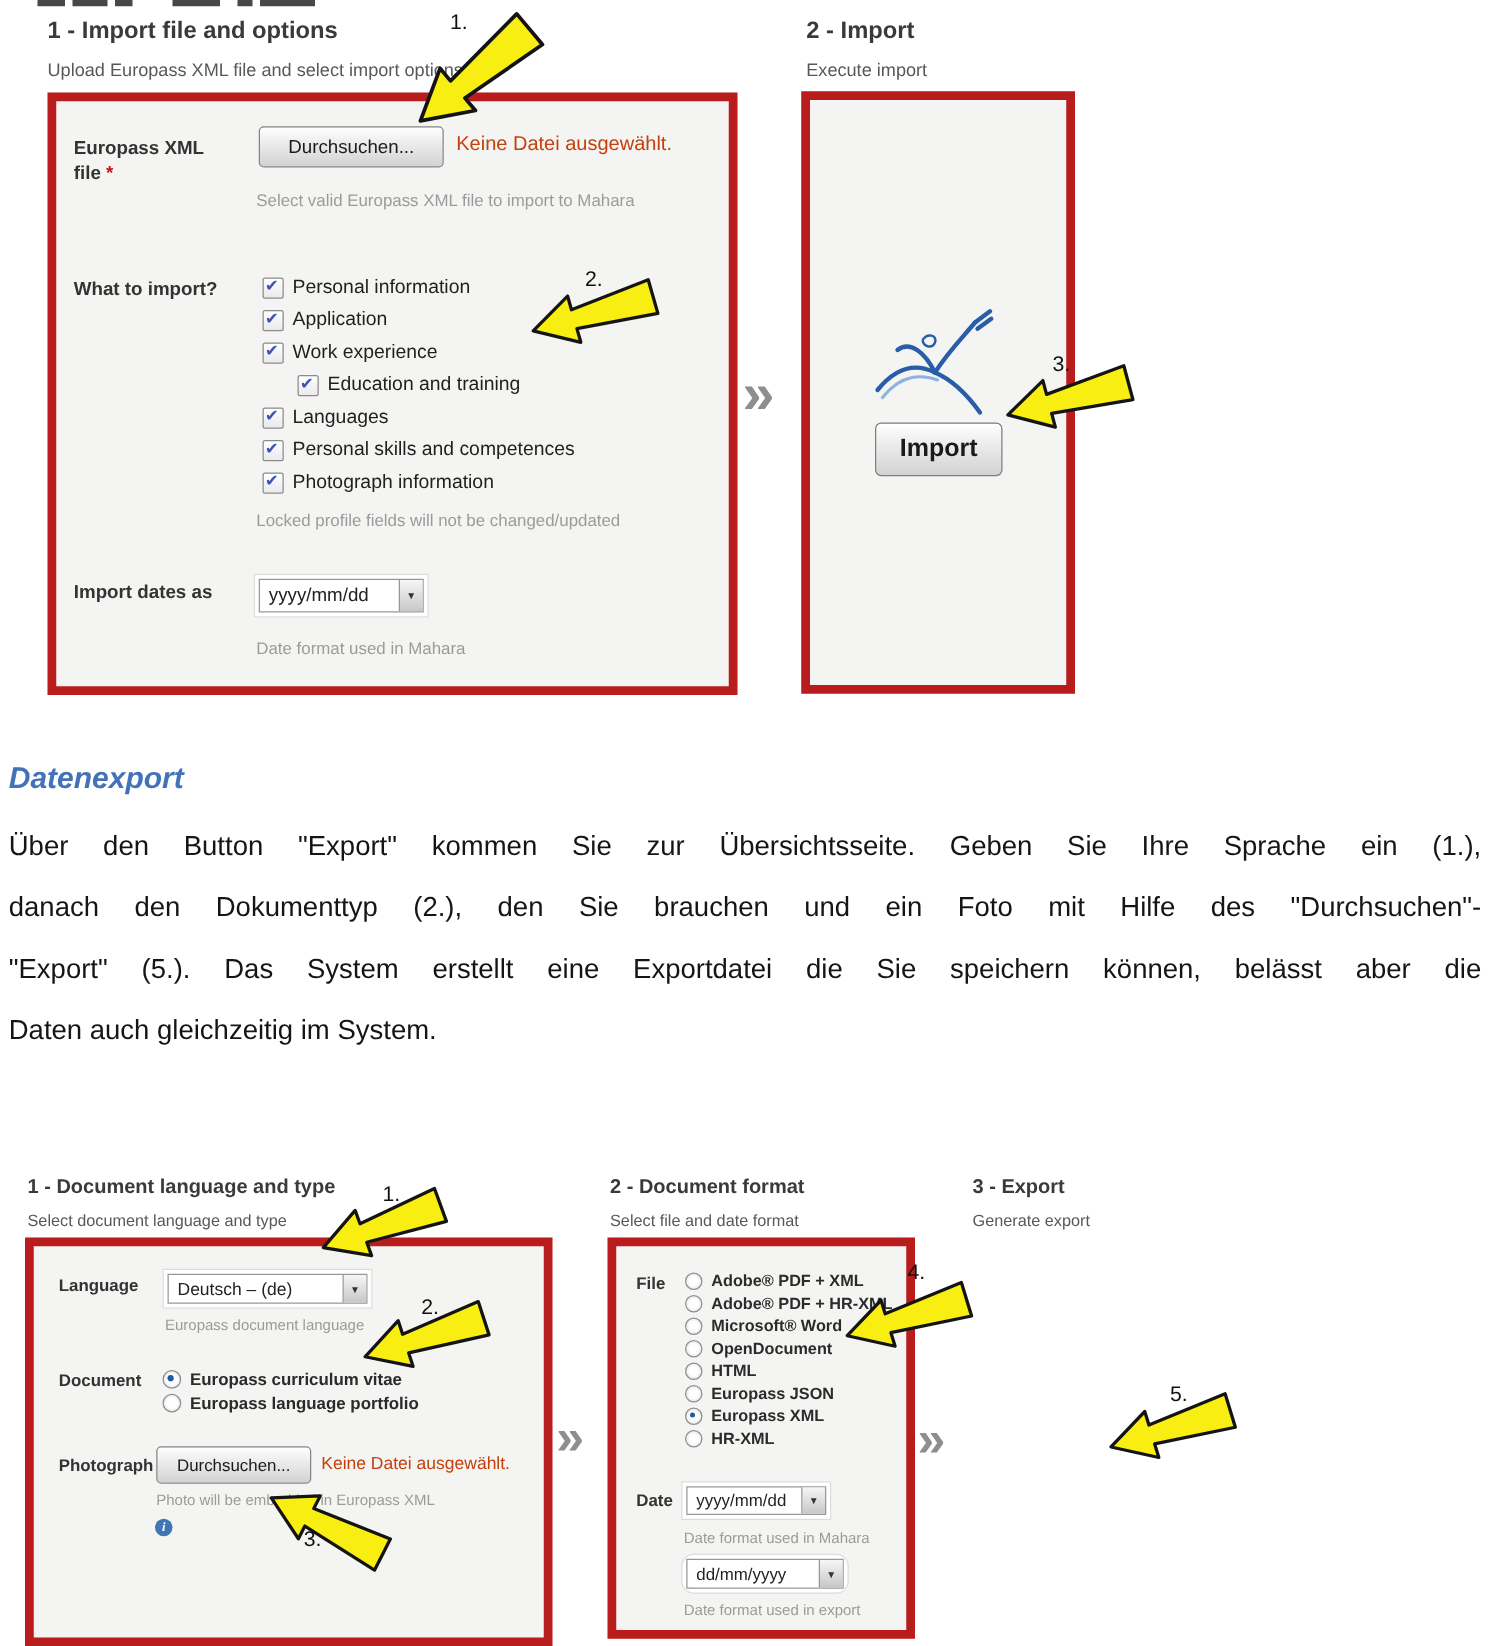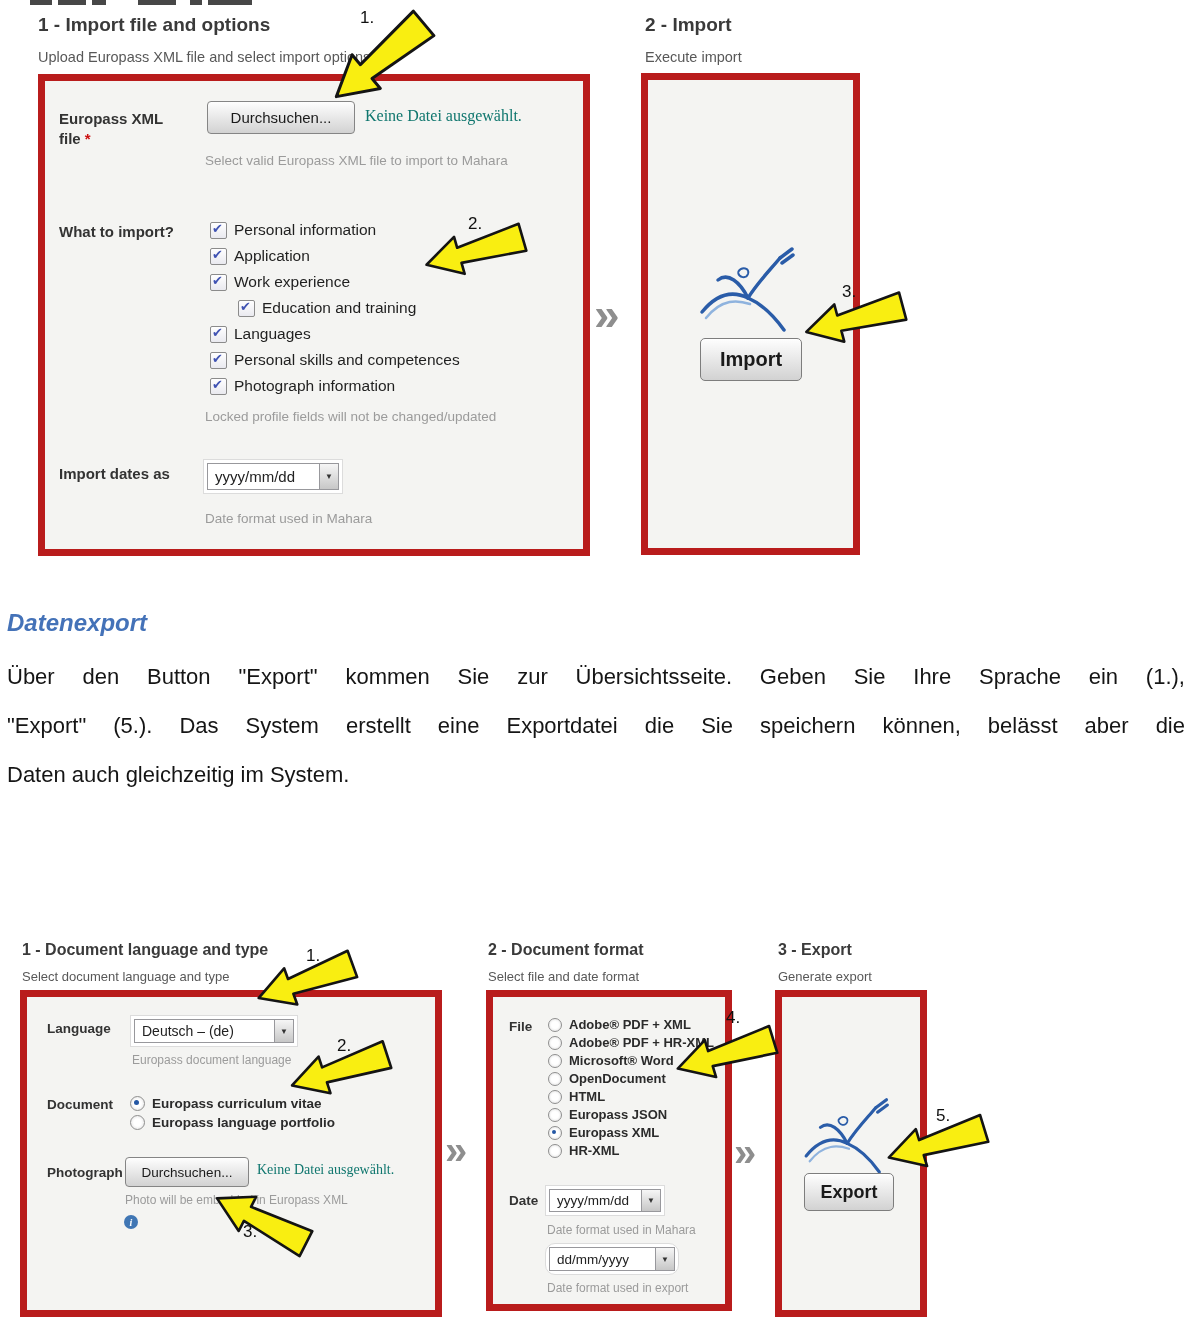--- a/index.html
+++ b/index.html
@@ -12,21 +12,21 @@
   .sub-lg{font-size:14.5px;}
   .sub-sm{font-size:13px;}
   .panel{position:absolute;background:#f4f4f2;border:7px solid #b91c1c;}
   .flabel{position:absolute;font-weight:bold;color:#333;}
   .hint{position:absolute;color:#9b9b9b;}
   .btn{position:absolute;display:flex;align-items:center;justify-content:center;
        background:linear-gradient(#fefefe,#d2d2d2);border:1px solid #858585;
        border-radius:4px;color:#1a1a1a;cursor:pointer;}
   .btn-big{font-weight:bold;border-radius:5px;border-color:#7d7d7d;
        box-shadow:inset 0 1px 0 #ffffff;}
-  .filetext{position:absolute;color:#0f766e;font-family:Liberation Serif, serif;}
+  .filetext{position:absolute;color:#c2410c;}
   .chkrow,.radiorow{position:absolute;display:flex;align-items:center;gap:7px;}
   .chk{width:15px;height:15px;background:linear-gradient(#ffffff,#e9e9ef);
        border:1px solid #8b8b8b;border-radius:2px;position:relative;flex:none;}
   .chk.on::after{content:"✔";position:absolute;left:1px;top:-2px;font-size:13px;color:#4053b3;}
   .radio{width:13px;height:13px;border-radius:50%;background:radial-gradient(#ffffff 40%,#dcdcdc);
        border:1px solid #8f8f8f;position:relative;flex:none;}
   .radio.on::after{content:"";position:absolute;left:3px;top:3px;width:5px;height:5px;
        border-radius:50%;background:#2457a4;}
   .radio-sm{width:12px;height:12px;}
   .radio-sm.on::after{left:3px;top:3px;width:4px;height:4px;}
@@ -162,20 +162,21 @@
   <div class="arrow" style="left:802px;top:297px;width:105px;height:44px;transform:rotate(-15deg);">
     <svg viewBox="0 0 120 50">
         <polygon points="3,25 42,3 42,16 117,9 117,41 42,34 42,47" fill="#f9ee11" stroke="#141414" stroke-width="3" stroke-linejoin="round"></polygon>
       </svg>
   </div>
   <div class="arrow-label" style="left:842px;top:282px;">3.</div>
 
   <div class="dx-head" style="left:7px;top:609px;">Datenexport</div>
   <div class="para">
     <div class="pline">Über den Button "Export" kommen Sie zur Übersichtsseite. Geben Sie Ihre Sprache ein (1.),</div>
+    <div class="pline">danach den Dokumenttyp (2.), den Sie brauchen und ein Foto mit Hilfe des "Durchsuchen"-</div>
     <div class="pline">"Export" (5.). Das System erstellt eine Exportdatei die Sie speichern können, belässt aber die</div>
     <div class="pline last">Daten auch gleichzeitig im System.</div>
   </div>
 
   <div class="step-title t-sm" style="left:22px;top:941px;">1 - Document language and type</div>
   <div class="step-sub sub-sm" style="left:22px;top:969px;">Select document language and type</div>
 
   <div class="panel" style="left:20px;top:990px;width:408px;height:313px;">
     <div class="flabel" style="left:20px;top:24px;font-size:13.5px;">Language</div>
     <div class="combo-wrap" style="left:103px;top:18px;width:160px;">
@@ -259,40 +260,20 @@
       </div>
     </div>
     <div class="hint" style="left:54px;top:284px;font-size:12px;">Date format used in export</div>
   </div>
 
   <div class="sep" style="left:734px;top:1130px;font-size:40px;">»</div>
 
   <div class="step-title t-sm" style="left:778px;top:941px;">3 - Export</div>
   <div class="step-sub sub-sm" style="left:778px;top:969px;">Generate export</div>
 
-  <div class="panel" style="left:775px;top:990px;width:138px;height:313px;">
-    <div class="logo" style="left:17px;top:100px;width:100px;height:66px;">
-      <svg viewBox="0 0 112 88" xmlns="http://www.w3.org/2000/svg">
-        <g fill="none" stroke="#8fb3de" stroke-width="2.5" stroke-linecap="round">
-          <path d="M12,72 C28,52 44,54 56,58"></path>
-          <path d="M58,46 C68,32 78,22 86,12"></path>
-        </g>
-        <g fill="none" stroke="#2a5ca8" stroke-width="3.5" stroke-linecap="round">
-          <path d="M8,66 C26,44 42,46 54,52"></path>
-          <path d="M54,52 C68,58 80,70 90,84"></path>
-          <path d="M54,52 C46,36 34,26 24,34"></path>
-          <path d="M54,52 C64,36 76,24 86,12"></path>
-          <path d="M86,12 L98,3"></path>
-          <path d="M88,17 L99,9"></path>
-        </g>
-        <path d="M44,26 C48,20 56,22 54,28 C52,33 45,32 44,26" fill="none" stroke="#2a5ca8" stroke-width="2"></path>
-      </svg>
-    </div>
-    <div class="btn btn-big" style="left:22px;top:176px;width:88px;height:36px;font-size:18px;">Export</div>
-  </div>
 
   <div class="arrow" style="left:253px;top:959px;width:105px;height:44px;transform:rotate(-20deg);">
     <svg viewBox="0 0 120 50">
         <polygon points="3,25 42,3 42,16 117,9 117,41 42,34 42,47" fill="#f9ee11" stroke="#141414" stroke-width="3" stroke-linejoin="round"></polygon>
       </svg>
   </div>
   <div class="arrow-label" style="left:306px;top:946px;">1.</div>
 
   <div class="arrow" style="left:287px;top:1048px;width:105px;height:44px;transform:rotate(-18deg);">
     <svg viewBox="0 0 120 50">

